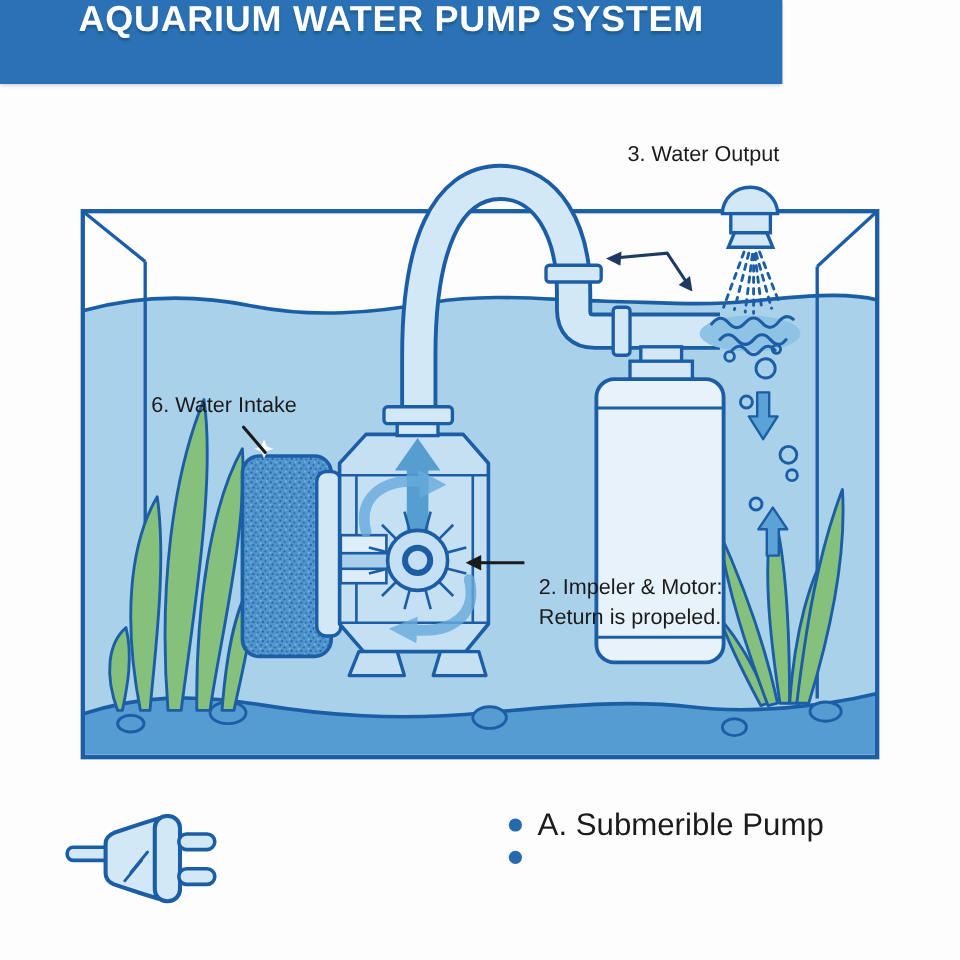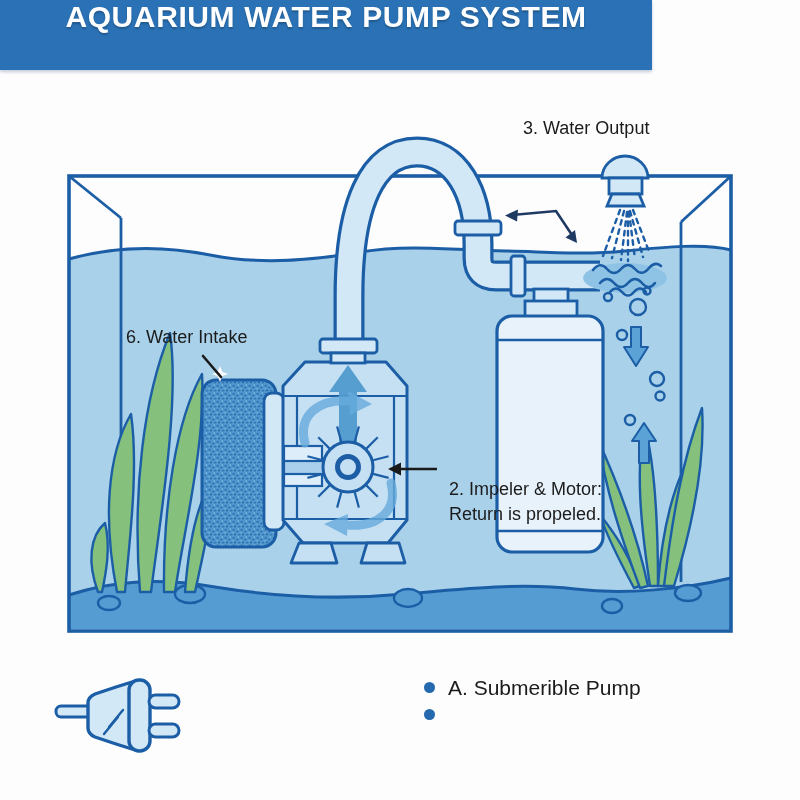--- a/index.html
+++ b/index.html
@@ -30,21 +30,21 @@
   #lbl-impeller{left:449px;top:451px;margin-top:26px;}
   .legend{
     position:absolute;left:424px;top:677px;
     display:flex;flex-direction:column;gap:6px;
   }
   .legend-row{display:flex;align-items:center;gap:13px;height:21px;}
   .bullet{
     width:11px;height:11px;border-radius:50%;
     background:var(--c-bullet,#2569ae);flex:0 0 auto;
   }
-  .legend-text{font-size:21px;color:var(--c-text,#1b1b1b);white-space:nowrap;}
+  .legend-text{font-size:26px;color:var(--c-text,#1b1b1b);white-space:nowrap;}
 </style>
 </head>
 <body style="--c-banner: #2a72b5; --c-title-text: #ffffff; --c-text: #1b1b1b; --c-bullet: #2569ae;">
 
 <div class="stage">
 
 <svg width="800" height="800" viewBox="0 0 800 800">
   <defs>
     <pattern id="speckle" width="8" height="8" patternUnits="userSpaceOnUse">
       <rect width="8" height="8" fill="#5096cc"></rect>

